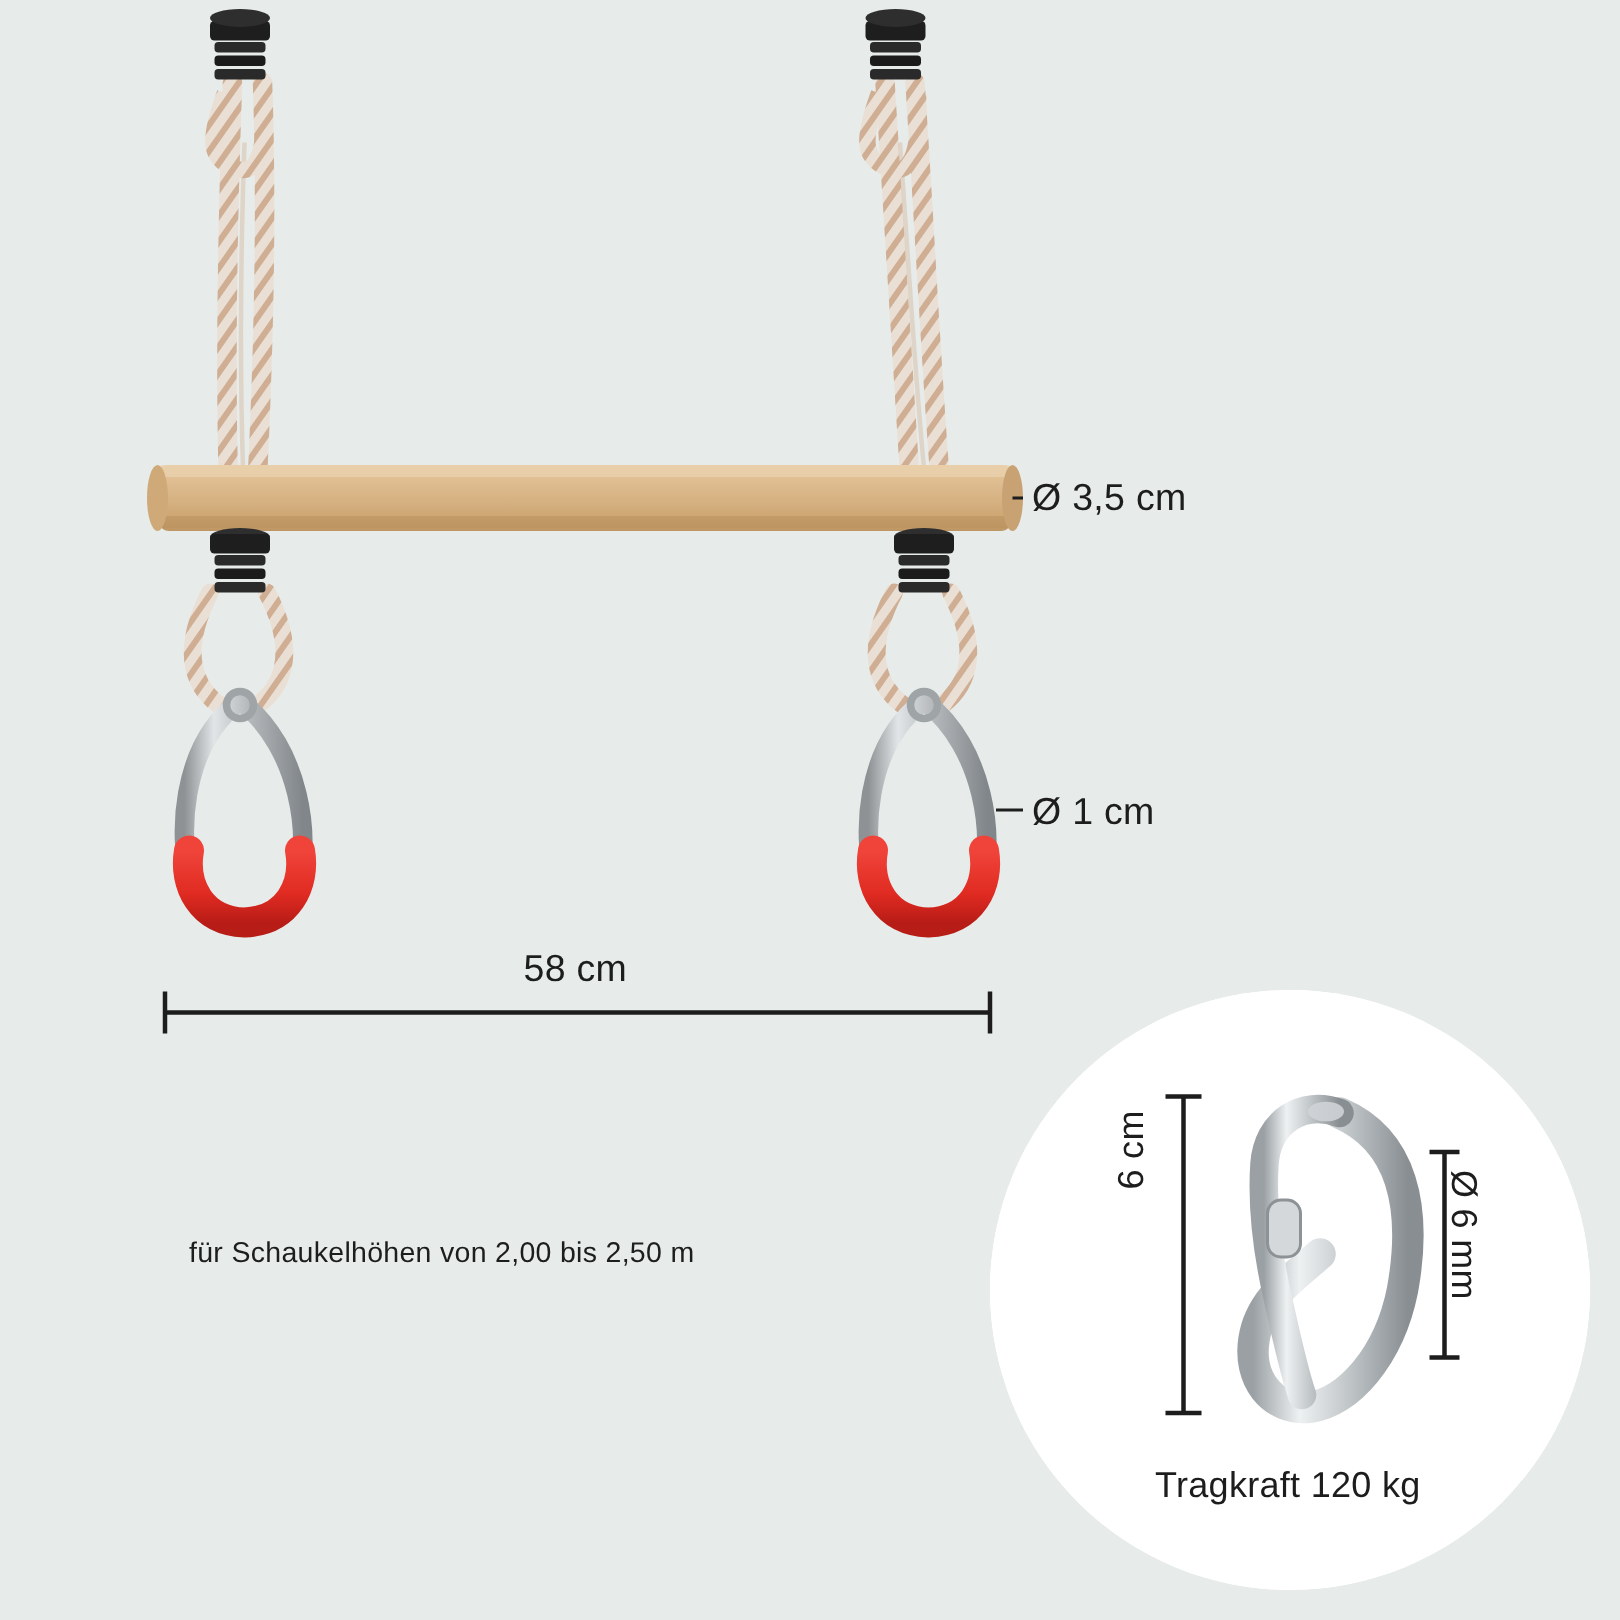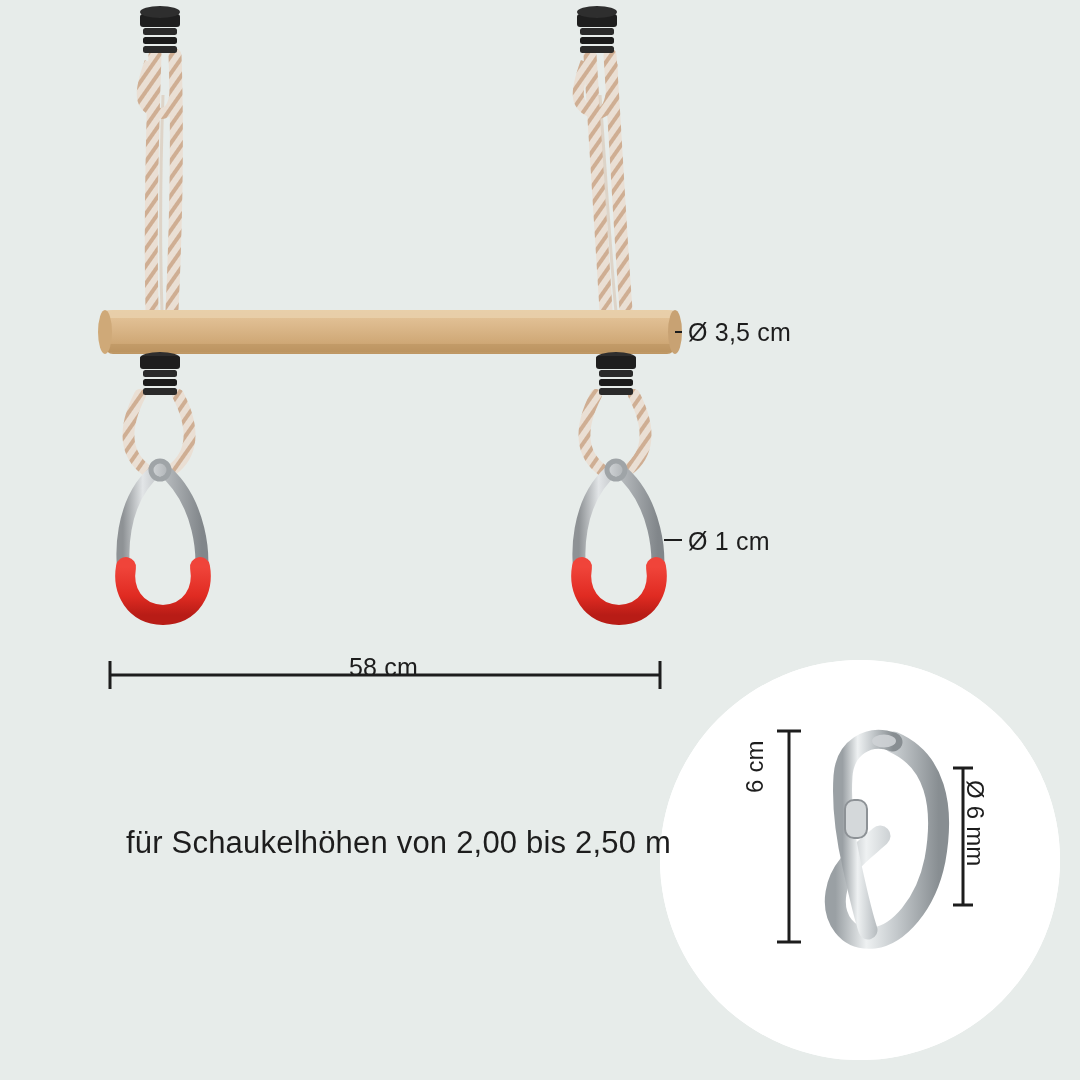--- a/index.html
+++ b/index.html
@@ -29,22 +29,22 @@
   .label {
     position: absolute;
     color: #1d1d1d;
     font-size: 25px;
     font-family: "Liberation Sans", sans-serif;
     white-space: nowrap;
     letter-spacing: 0.2px;
   }
   #label-bar-dia { left: 688px; top: 318px; }
   #label-ring-dia { left: 688px; top: 527px; }
-  #label-width   { left: 349px; top: 632px; margin-top: 21px; }
-  #label-height-note { left: 126px; top: 825px; font-size: 31px; text-align: center; }
+  #label-width   { left: 349px; top: 632px; }
+  #label-height-note { left: 126px; top: 825px; font-size: 19px; text-align: center; }
   #label-carabiner-load {
     left: 770px; top: 977px; font-size: 24px;
   }
   #label-carabiner-height {
     left: 741px; top: 793px;
     font-size: 24px;
     transform: rotate(-90deg);
     transform-origin: left top;
   }
   #label-carabiner-dia {
@@ -241,14 +241,15 @@
   <div class="label" id="label-ring-dia">Ø 1 cm</div>
 
   <div class="label" id="label-width">58 cm</div>
 
   <div class="label" id="label-height-note">für Schaukelhöhen von 2,00 bis 2,50 m</div>
 
   <div class="label" id="label-carabiner-height">6 cm</div>
 
   <div class="label" id="label-carabiner-dia">Ø 6 mm</div>
 
+  <div class="label" id="label-carabiner-load">Tragkraft 120 kg</div>
 
 </div>
 
 </body></html>

